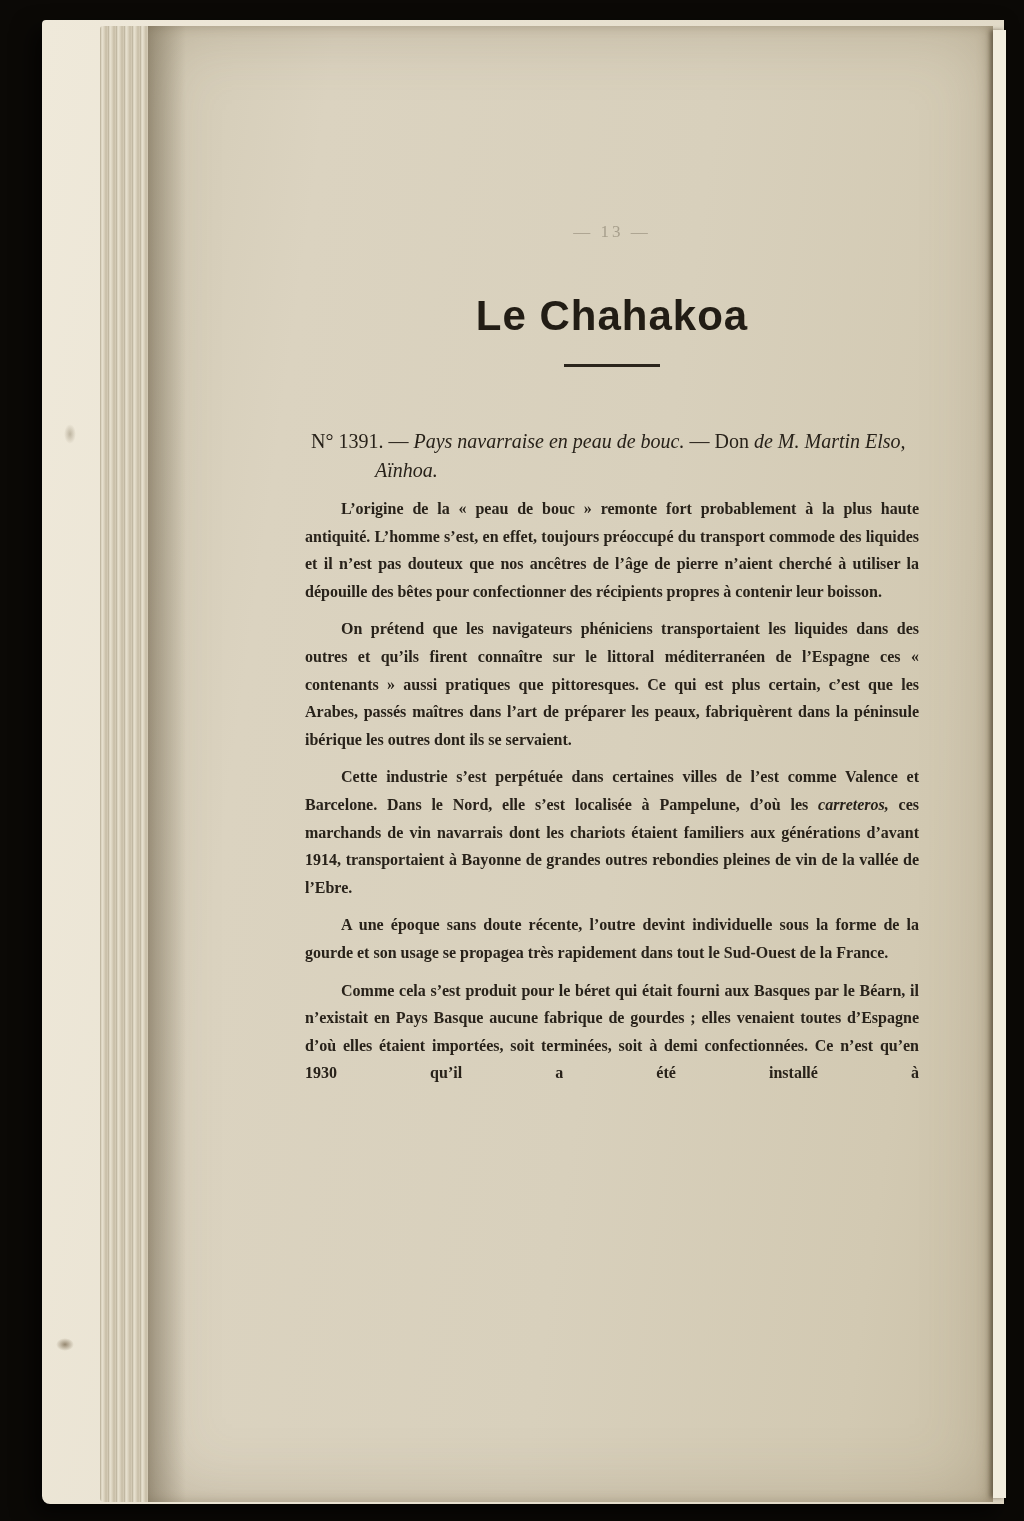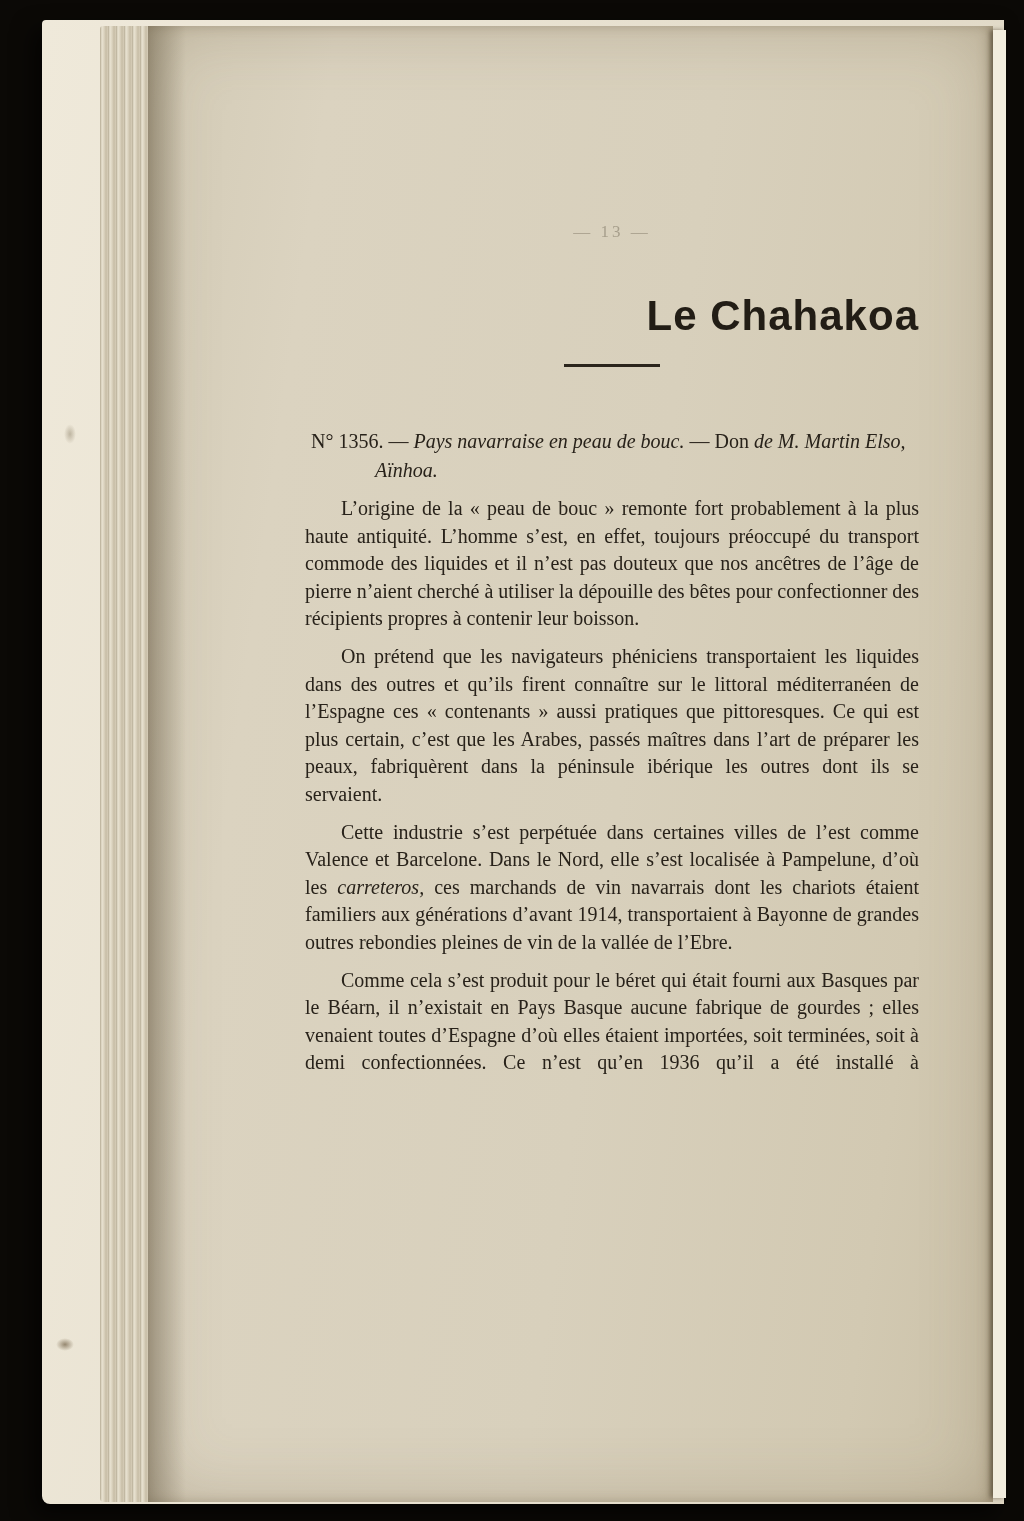--- a/index.html
+++ b/index.html
@@ -73,45 +73,46 @@
     color: #28221a;
   }
   .page-number {
     text-align: center;
     font-size: 17px;
     letter-spacing: 3px;
     color: rgba(75,66,50,0.35);
   }
   .title {
     margin: 50px 0 0;
-    text-align: right;
+    text-align: center;
     font-family: "Liberation Sans", sans-serif;
     font-weight: 700;
     font-size: 42px;
     letter-spacing: 1px;
     color: #221d15;
   }
   .title-rule {
     width: 96px; height: 3px;
     background: #2b251c;
     margin: 24px auto 60px;
   }
   .entry {
     margin: 0 0 8px 6px;
     font-size: 20px;
     line-height: 29px;
     padding-left: 64px;
     text-indent: -64px;
   }
   .para {
     margin: 10px 0 0;
-    font-size: 20px;
+    font-size: 16px;
     line-height: 27.6px;
     text-align: justify;
     text-indent: 36px;
+    font-weight: bold;
   }
   .para.continues { text-align-last: justify; }
   i { font-style: italic; }
 </style>
 </head>
 <body>
 
 <div class="scan">
 
   <div class="outer-sheet"></div>
@@ -122,30 +123,31 @@
   <div class="main-page">
     <div class="gutter-shadow"></div>
 
     <div class="text-block">
 
       <div class="page-number">— 13 —</div>
 
       <h1 class="title">Le Chahakoa</h1>
       <div class="title-rule"></div>
 
-      <p class="entry"><span>N° 1356.</span> <span>—</span> <i>Pays navarraise en peau de bouc.</i> <span>—</span> <span>Don</span> <i>de M. Martin Elso, Aïnhoa.</i></p>
+      <p class="entry"><span>N° 1391.</span> <span>—</span> <i>Pays navarraise en peau de bouc.</i> <span>—</span> <span>Don</span> <i>de M. Martin Elso, Aïnhoa.</i></p>
 
 
       <p class="para">L’origine de la « peau de bouc » remonte fort probablement à la plus haute antiquité. L’homme s’est, en effet, toujours préoccupé du transport commode des liquides et il n’est pas douteux que nos ancêtres de l’âge de pierre n’aient cherché à utiliser la dépouille des bêtes pour confectionner des récipients propres à contenir leur boisson.</p>
 
       <p class="para">On prétend que les navigateurs phéniciens transportaient les liquides dans des outres et qu’ils firent connaître sur le littoral méditerranéen de l’Espagne ces « contenants » aussi pratiques que pittoresques. Ce qui est plus certain, c’est que les Arabes, passés maîtres dans l’art de préparer les peaux, fabriquèrent dans la péninsule ibérique les outres dont ils se servaient.</p>
 
       <p class="para"><span>Cette industrie s’est perpétuée dans certaines villes de l’est comme Valence et Barcelone. Dans le Nord, elle s’est localisée à Pampelune, d’où les </span><i>carreteros,</i><span> ces marchands de vin navarrais dont les chariots étaient familiers aux générations d’avant 1914, transportaient à Bayonne de grandes outres rebondies pleines de vin de la vallée de l’Ebre.</span></p>
 
+      <p class="para">A une époque sans doute récente, l’outre devint individuelle sous la forme de la gourde et son usage se propagea très rapidement dans tout le Sud-Ouest de la France.</p>
 
-      <p class="para continues">Comme cela s’est produit pour le béret qui était fourni aux Basques par le Béarn, il n’existait en Pays Basque aucune fabrique de gourdes ; elles venaient toutes d’Espagne d’où elles étaient importées, soit terminées, soit à demi confectionnées. Ce n’est qu’en 1936 qu’il a été installé à</p>
+      <p class="para continues">Comme cela s’est produit pour le béret qui était fourni aux Basques par le Béarn, il n’existait en Pays Basque aucune fabrique de gourdes ; elles venaient toutes d’Espagne d’où elles étaient importées, soit terminées, soit à demi confectionnées. Ce n’est qu’en 1930 qu’il a été installé à</p>
 
     </div>
   </div>
 
   <div class="right-sliver"></div>
 
 </div>
 
 </body></html>

